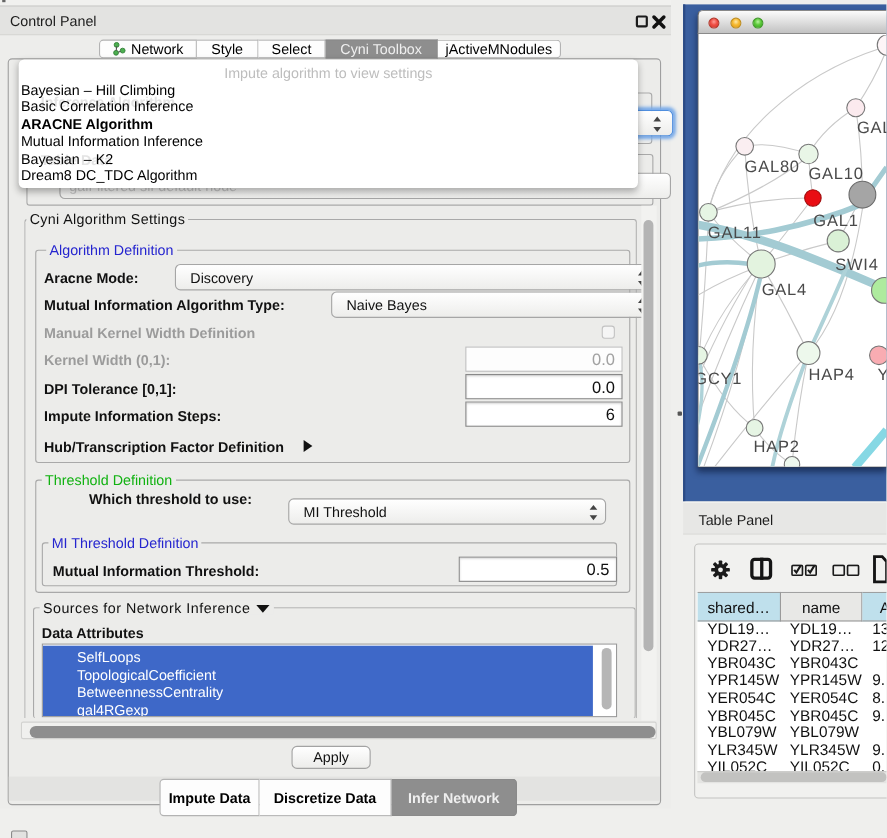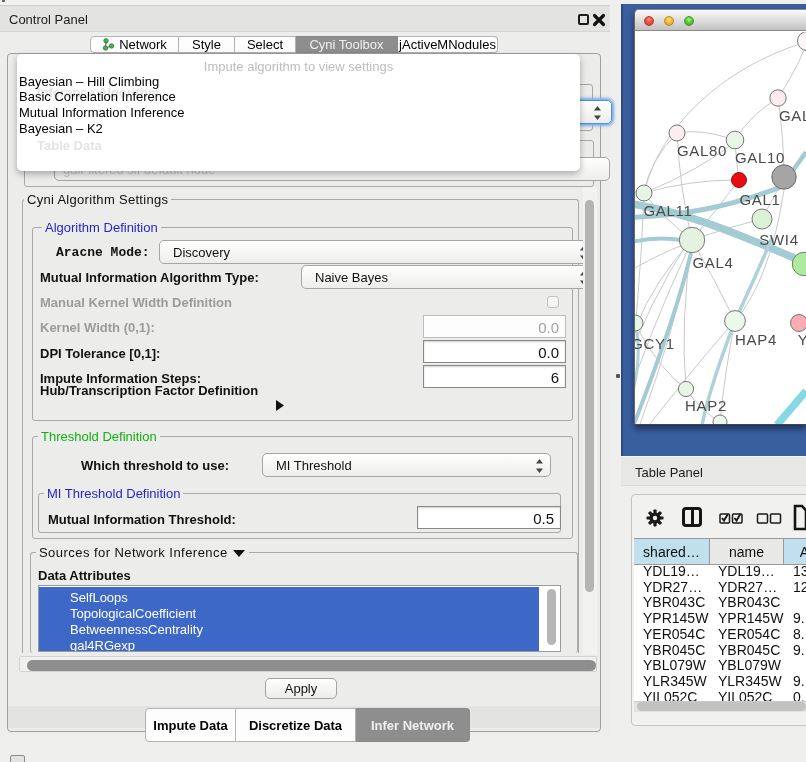--- a/index.html
+++ b/index.html
@@ -46,51 +46,53 @@
 <div class="seg" style="left:90px;top:36px;">
   <span style="width:89px;"><svg width="13" height="13" viewBox="0 0 13 13" style="margin-right:4px;">
         <circle cx="4" cy="2.8" r="2.2" fill="#4caf50" stroke="#2e7d32" stroke-width="0.8"></circle>
         <circle cx="3.5" cy="10" r="2.2" fill="#4caf50" stroke="#2e7d32" stroke-width="0.8"></circle>
         <circle cx="9.5" cy="8" r="2.2" fill="#4caf50" stroke="#2e7d32" stroke-width="0.8"></circle>
         <path d="M4 4 L3.7 8 M5.5 9.4 L7.5 8.5" stroke="#555" stroke-width="1"></path>
       </svg>Network</span>
   <span style="width:56px;">Style</span>
   <span style="width:61px;">Select</span>
   <span class="sel" style="width:102px;">Cyni Toolbox</span>
-  <span style="width:100px;">jActiveMNodules</span>
+  <span style="width:112px;">jActiveMNodules</span>
 </div>
 
 <div class="gbox" style="left:24px;top:84px;width:569px;height:47px;"></div>
 <div class="combo" style="left:30px;top:100px;width:558px;box-shadow:0 0 3px 2px #79abe9;border-color:#4f8ede;">
     <span class="arr" style="right:9px;"><svg width="9" height="18" viewBox="0 0 9 18">
         <path d="M4.5 2 L8 6.5 H1 Z" fill="#444"></path>
         <path d="M4.5 16 L1 11.5 H8 Z" fill="#444"></path>
       </svg></span>
   </div>
 <div class="gbox" style="left:24px;top:140px;width:570px;height:47px;"></div>
 <div class="combo" style="left:30px;top:157px;width:556px;color:#c6c6c6;padding-left:8px;">galFiltered sif default node</div>
 
 <div class="abs" style="left:17px;top:54px;width:563px;height:117px;background:#ffffff;border-radius:5px;box-shadow:0 3px 7px rgba(0,0,0,0.3);"></div>
 <div class="abs b" style="left:37px;top:85px;color:#e4e4e4;">Inference Algorithm</div>
 <div class="abs b" style="left:37px;top:138px;color:#e4e4e4;">Table Data</div>
 <div class="abs" style="left:17px;top:59px;width:563px;text-align:center;color:#bdbdbd;font-size:13px;">Impute algorithm to view settings</div>
 <div class="abs" style="left:17px;top:73.5px;width:563px;font-size:13px;line-height:15.8px;color:#000;">
 <div style="padding-left:2px;">Bayesian – Hill Climbing</div>
 <div style="padding-left:2px;">Basic Correlation Inference</div>
+<div style="padding-left:2px;font-weight:bold;">ARACNE Algorithm</div>
 <div style="padding-left:2px;">Mutual Information Inference</div>
 <div style="padding-left:2px;">Bayesian – K2</div>
+<div style="padding-left:2px;">Dream8 DC_TDC Algorithm</div>
 </div>
 
 <div class="gbox" style="left:22px;top:199px;width:557px;height:454px;border-bottom:none;border-radius:3px 3px 0 0;"></div>
 <div class="glabel" style="left:24px;top:193px;letter-spacing:0.3px;">Cyni Algorithm Settings</div>
 
 <div class="gbox" style="left:32px;top:227px;width:541px;height:194px;"></div>
 <div class="glabel" style="left:42px;top:221px;color:#2525cf;">Algorithm Definition</div>
 
-<div class="abs b" style="left:56px;top:245px;font-family:Liberation Mono, monospace;">Aracne Mode:</div>
+<div class="abs b" style="left:40px;top:245px;">Aracne Mode:</div>
 <div class="combo" style="left:135px;top:240px;width:436px;">Discovery<span class="arr"><svg width="9" height="18" viewBox="0 0 9 18">
         <path d="M4.5 2 L8 6.5 H1 Z" fill="#444"></path>
         <path d="M4.5 16 L1 11.5 H8 Z" fill="#444"></path>
       </svg></span></div>
 
 <div class="abs b" style="left:40px;top:270px;">Mutual Information Algorithm Type:</div>
 <div class="combo" style="left:277px;top:265px;width:294px;">Naive Bayes<span class="arr"><svg width="9" height="18" viewBox="0 0 9 18">
         <path d="M4.5 2 L8 6.5 H1 Z" fill="#444"></path>
         <path d="M4.5 16 L1 11.5 H8 Z" fill="#444"></path>
       </svg></span></div>
@@ -100,29 +102,29 @@
 
 <div class="abs b gray" style="left:40px;top:320px;">Kernel Width (0,1):</div>
 <div class="tf dis" style="left:423px;top:315px;width:143px;">0.0</div>
 
 <div class="abs b" style="left:40px;top:346px;">DPI Tolerance [0,1]:</div>
 <div class="tf" style="left:423px;top:340px;width:143px;">0.0</div>
 
 <div class="abs b" style="left:40px;top:371px;">Impute Information Steps:</div>
 <div class="tf" style="left:423px;top:365px;width:143px;">6</div>
 
-<div class="abs b" style="left:40px;top:383px;">Hub/Transcription Factor Definition</div>
+<div class="abs b" style="left:40px;top:399px;">Hub/Transcription Factor Definition</div>
 <svg class="abs" style="left:274px;top:399px;" width="12" height="13" viewBox="0 0 12 13">
     <path d="M2 1 L10 6.5 L2 12 Z" fill="#111"></path>
   </svg>
 
 <div class="gbox" style="left:32px;top:436px;width:541px;height:103px;"></div>
 <div class="glabel" style="left:38px;top:430px;color:#11b211;">Threshold Definition</div>
 
-<div class="abs b" style="left:81px;top:458px;">Which threshold to use:</div>
+<div class="abs b" style="left:81px;top:446px;">Which threshold to use:</div>
 <div class="combo" style="left:238px;top:453px;width:289px;">MI Threshold<span class="arr"><svg width="9" height="18" viewBox="0 0 9 18">
         <path d="M4.5 2 L8 6.5 H1 Z" fill="#444"></path>
         <path d="M4.5 16 L1 11.5 H8 Z" fill="#444"></path>
       </svg></span></div>
 
 <div class="gbox" style="left:38px;top:493px;width:523px;height:40px;"></div>
 <div class="glabel" style="left:44px;top:487px;color:#2525cf;">MI Threshold Definition</div>
 <div class="abs b" style="left:48px;top:512px;">Mutual Information Threshold:</div>
 <div class="tf" style="left:417px;top:506px;width:144px;">0.5</div>
 

